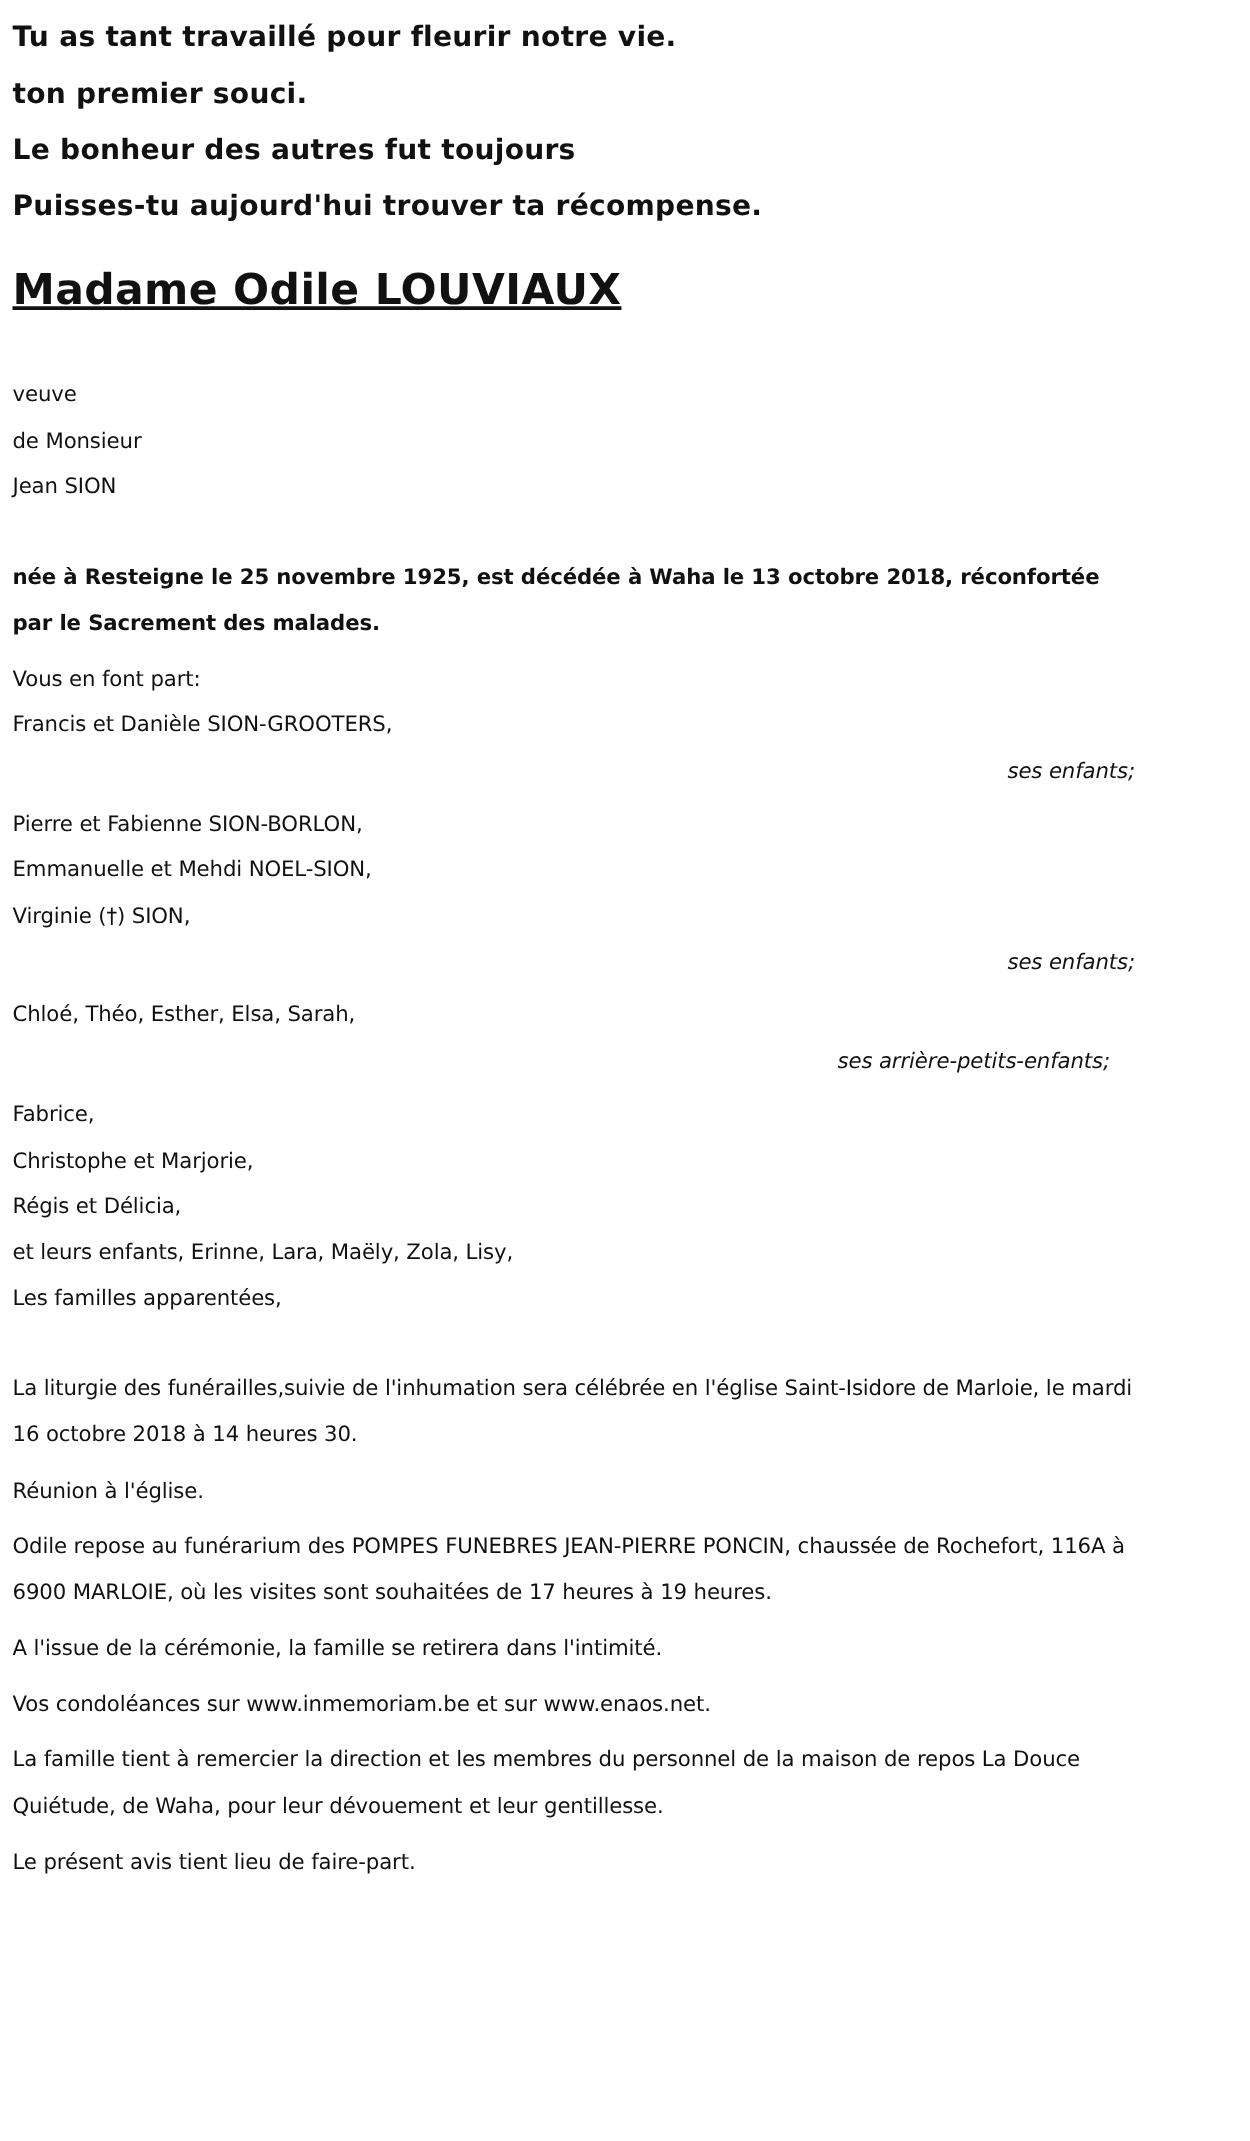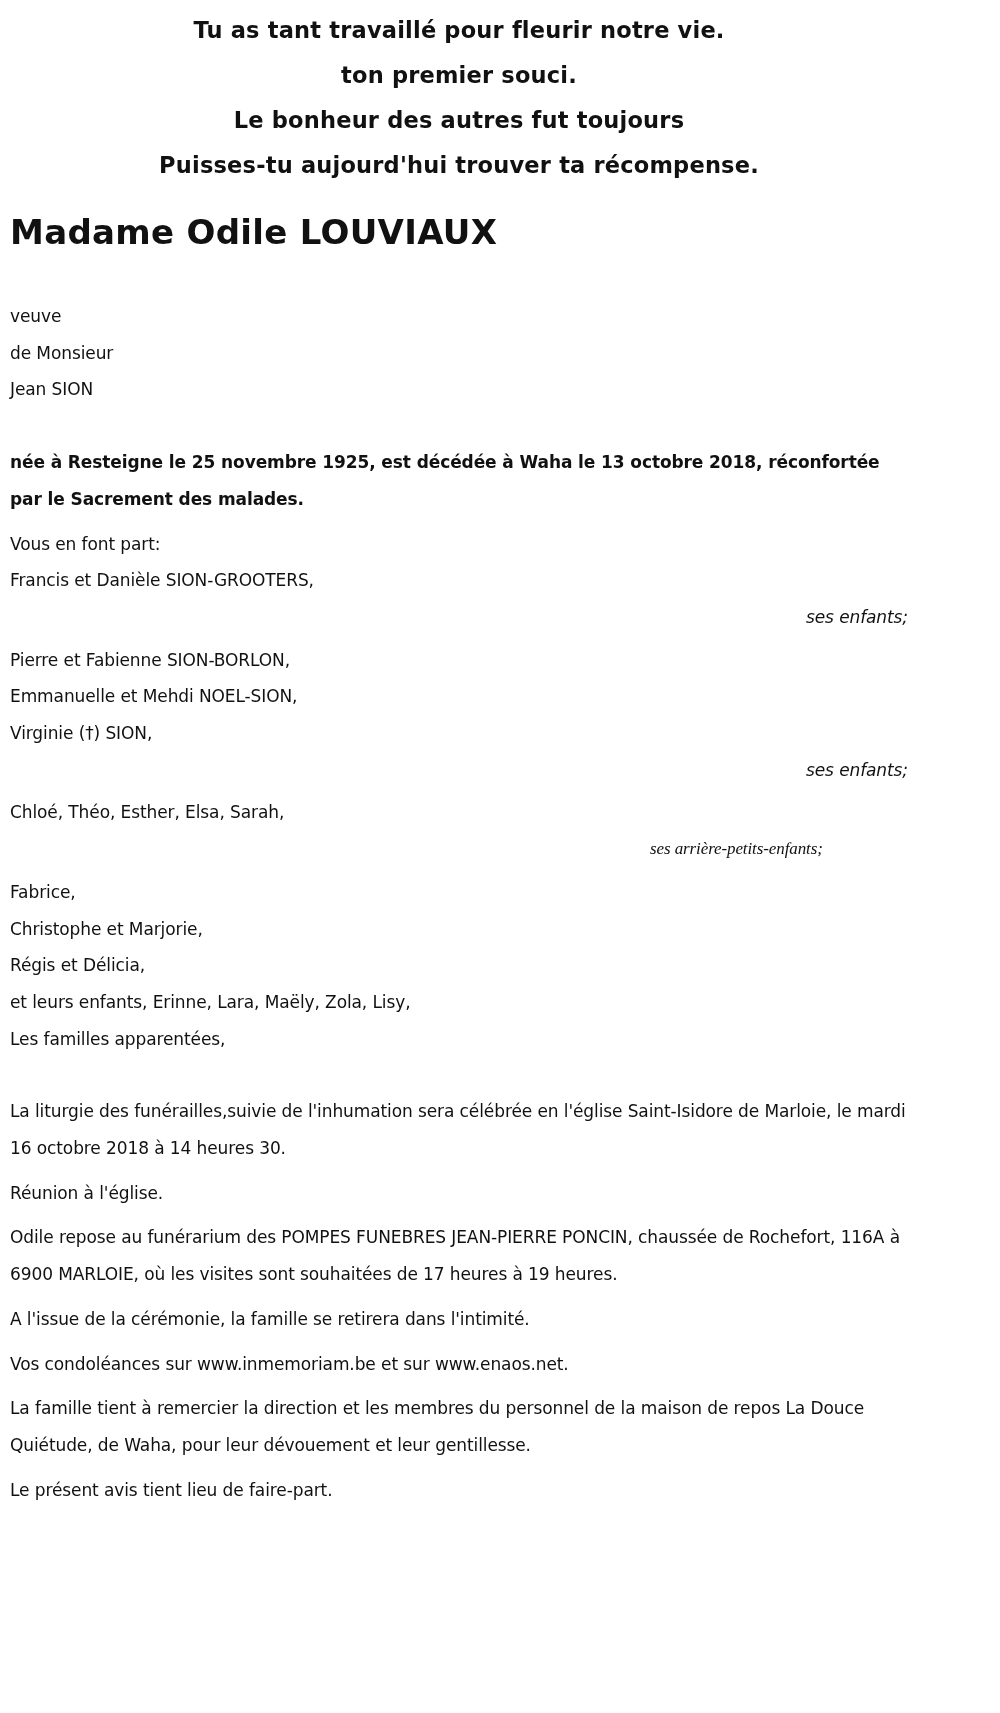--- a/index.html
+++ b/index.html
@@ -15,50 +15,49 @@
       width: 898px;
       margin-left: 10px;
       padding-top: 8px;
     }
     .poem p {
       margin: 0;
       font-weight: bold;
       font-size: 22.5px;
       line-height: 45px;
       letter-spacing: 0.2px;
-      text-align: center;
     }
     h1 {
       margin: 21px 0 0 0;
       font-size: 34px;
       line-height: 46px;
       font-weight: bold;
       letter-spacing: 0.3px;
+      text-decoration: underline;
     }
     .body-text {
       font-size: 17px;
       line-height: 36.7px;
       letter-spacing: -0.1px;
     }
     .block { margin: 0; }
     .widow { margin-top: 43px; }
     .birth { margin-top: 36px; font-weight: bold; }
     .para { margin-top: 8px; }
     .line { display: block; }
     .right {
       display: block;
       text-align: right;
       font-style: italic;
     }
     .right-multi {
       display: block;
-      text-align: left;
+      text-align: center;
       font-style: italic;
       margin-left: 640px;
-      font-family: Liberation Serif, serif;
     }
     .gap-after-label { height: 6px; }
     .ceremony { margin-top: 36px; }
   </style>
 </head>
 <body>
 
 <div class="page">
 
   <div class="poem">

